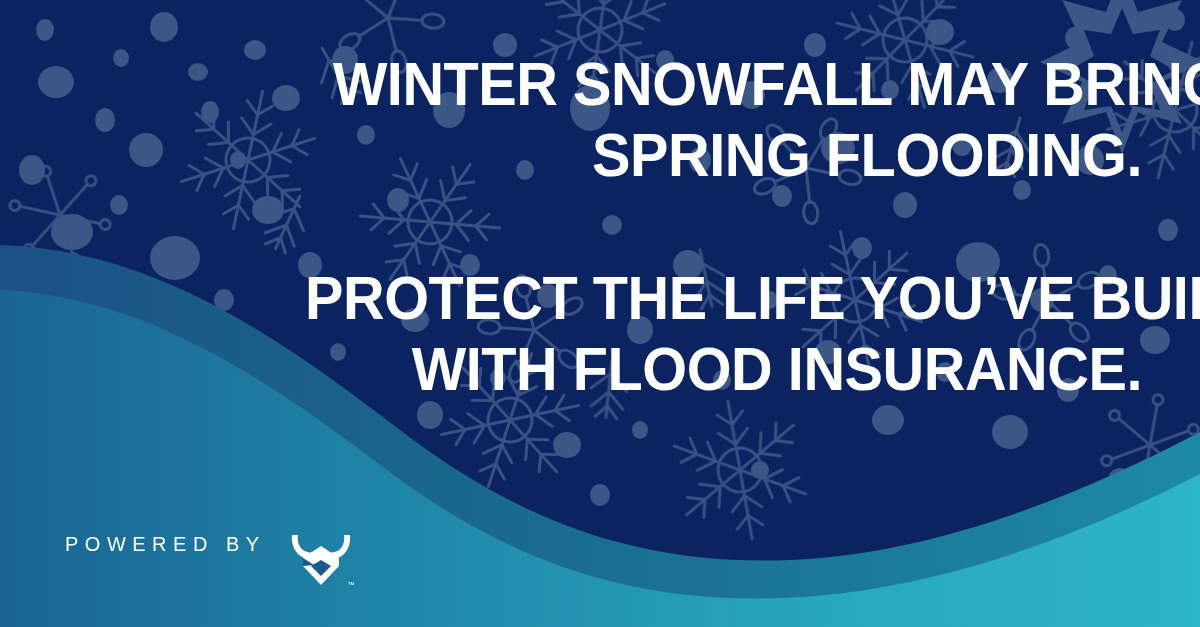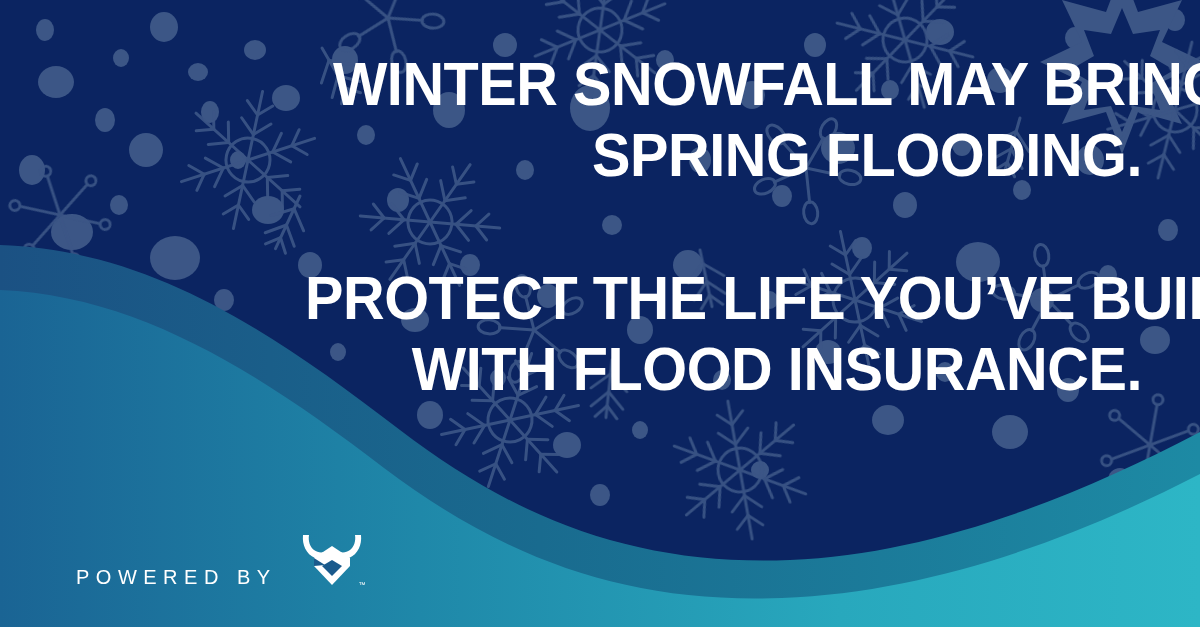--- a/index.html
+++ b/index.html
@@ -45,25 +45,25 @@
     font-weight: bold;
     font-size: 62px;
     line-height: 71px;
     letter-spacing: -0.5px;
     transform: scaleX(0.93);
     transform-origin: right center;
     white-space: nowrap;
   }
   #powered-by {
     position: absolute;
-    left: 76px;
+    left: 65px;
     top: 533px;
     z-index: 40;
     display: flex;
-    align-items: flex-end;
+    align-items: flex-start;
     gap: 24px;
   }
   #powered-by-label {
     color: #ffffff;
     font-size: 20px;
     font-weight: normal;
     letter-spacing: 6.5px;
     white-space: nowrap;
   }
   #bull-logo-wrap {

